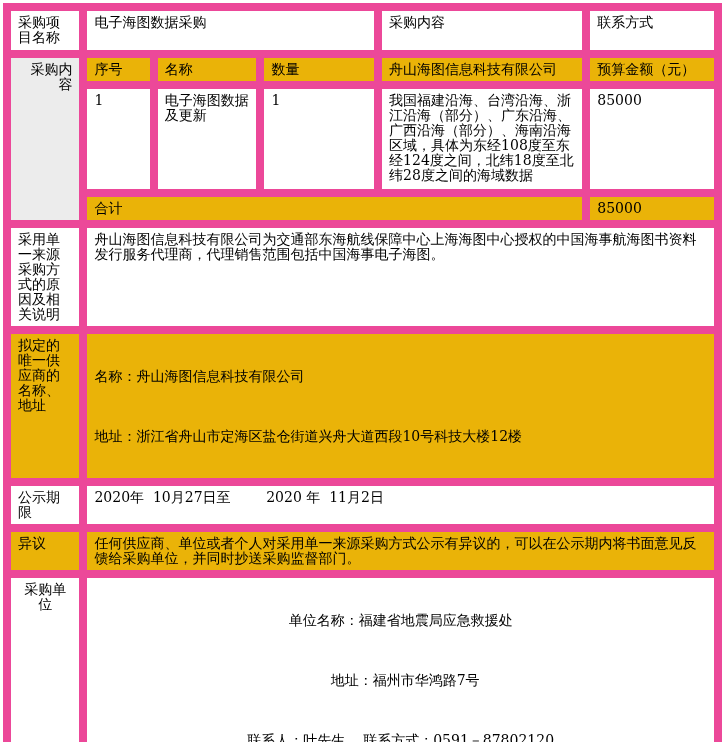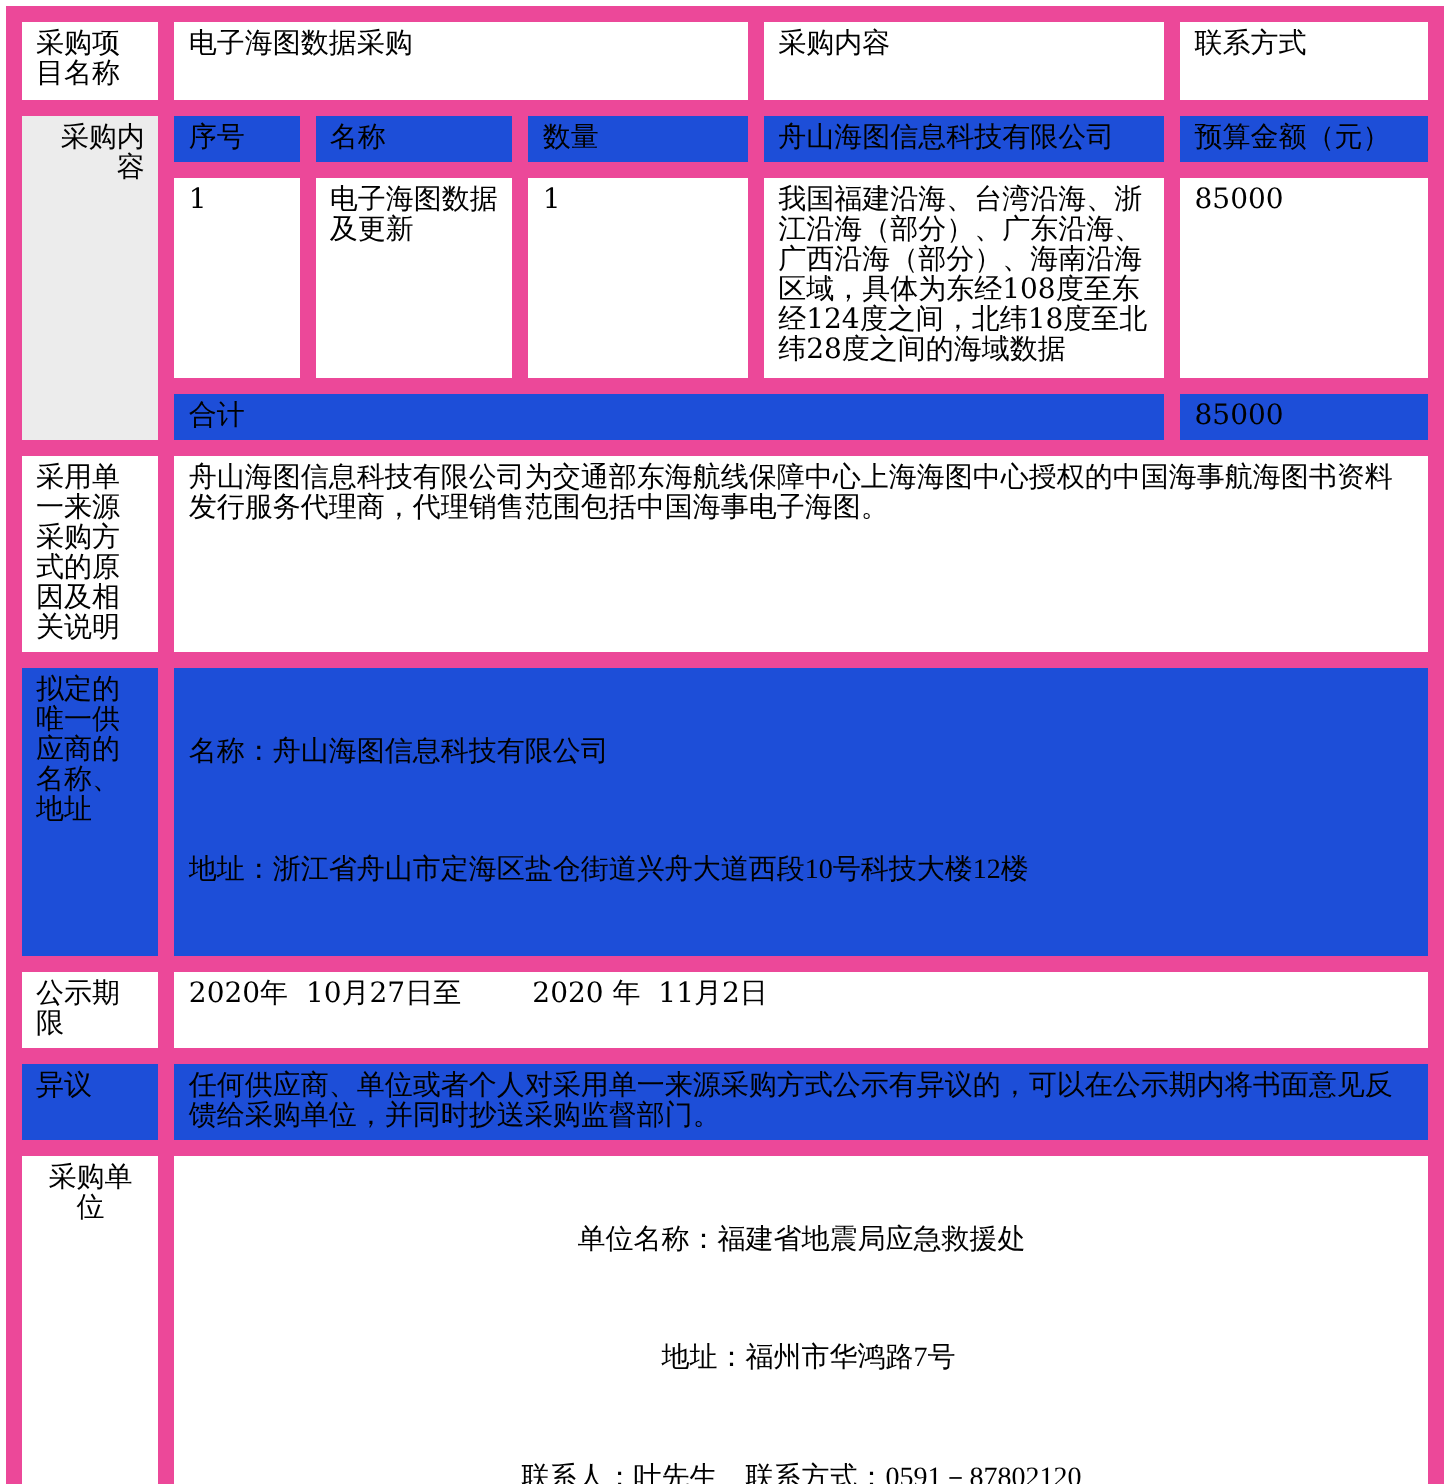--- a/index.html
+++ b/index.html
@@ -28,36 +28,36 @@
     vertical-align: top;
     line-height: 15px;
     overflow: hidden;
     word-break: break-all;
     white-space: pre-wrap;
   }
   td.lbl {
     vertical-align: middle;
     line-height: 16px;
   }
-  tr.stripe td { background: #1d4ed8; }
+  tr.stripe td { background: #eab308; }
   tr.plain  td { background: #ffffff; }
   td.cell-gray  { background: #ececec !important; text-align: right; }
   .r1  { height: 47px; }
   .r2  { height: 29px; }
   .r3  { height: 108px; }
   .r4  { height: 28px; }
   .r5  { height: 97px; }
   .r6  { height: 75px; }
   .r7  { height: 31px; }
   .r8  { height: 41px; }
   .r9  { height: 91px; text-align: center; }
   .r10 { height: 91px; }
   .r1 td { padding-top: 8px; }
   .para { line-height: 16px; }
-  .para + .para { margin-top: 14px; font-family: Liberation Serif, serif; }
+  .para + .para { margin-top: 14px; }
 </style>
 </head>
 <body>
 
 <div class="page">
   <table class="doc">
     <colgroup>
       <col style="width:76px">
       <col style="width:70px">
       <col style="width:106px">

